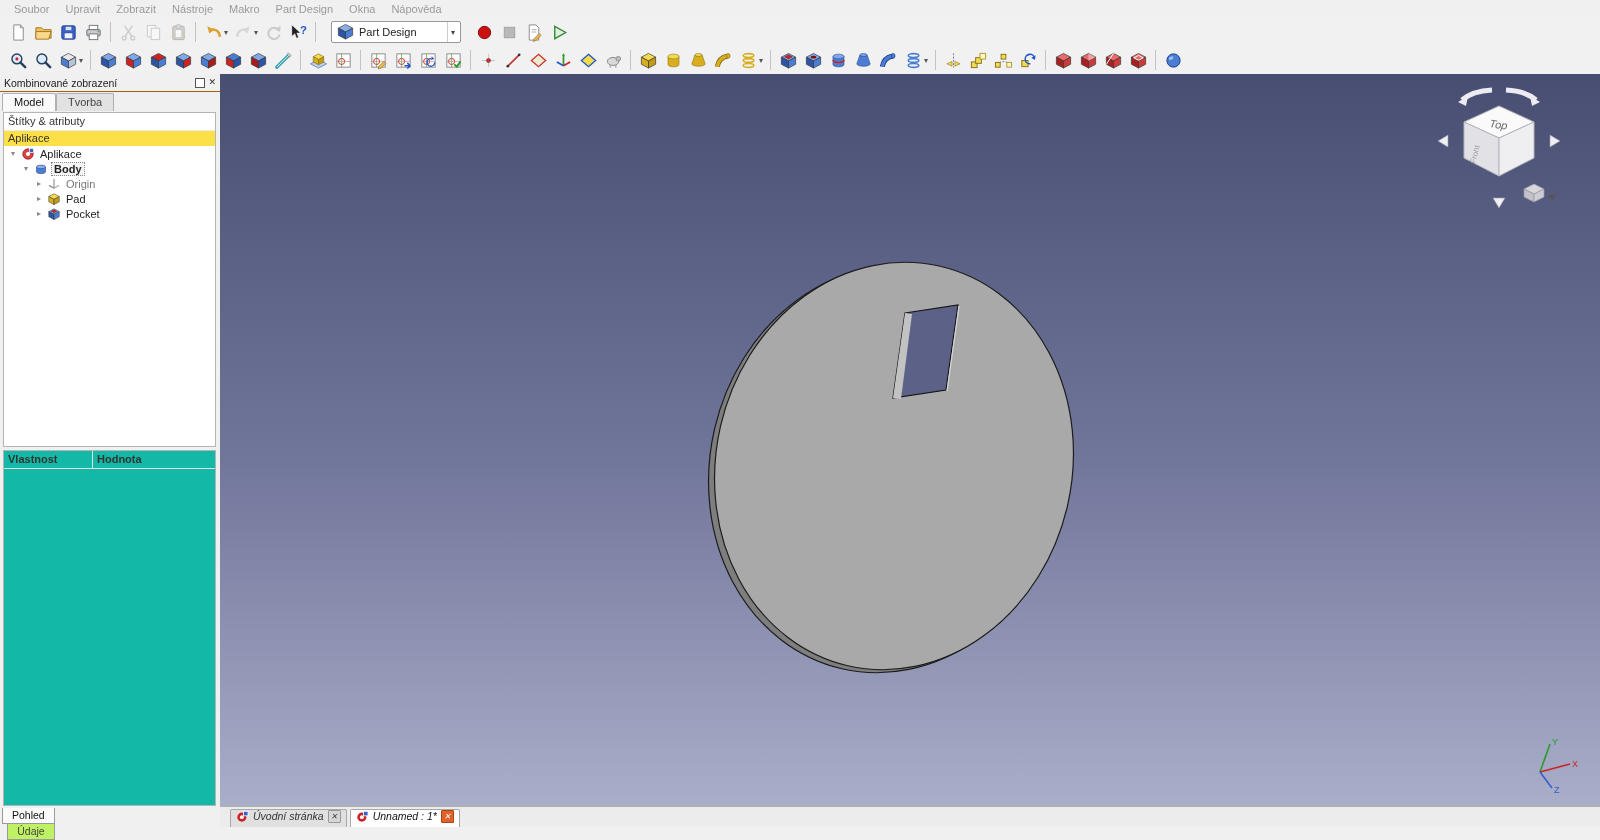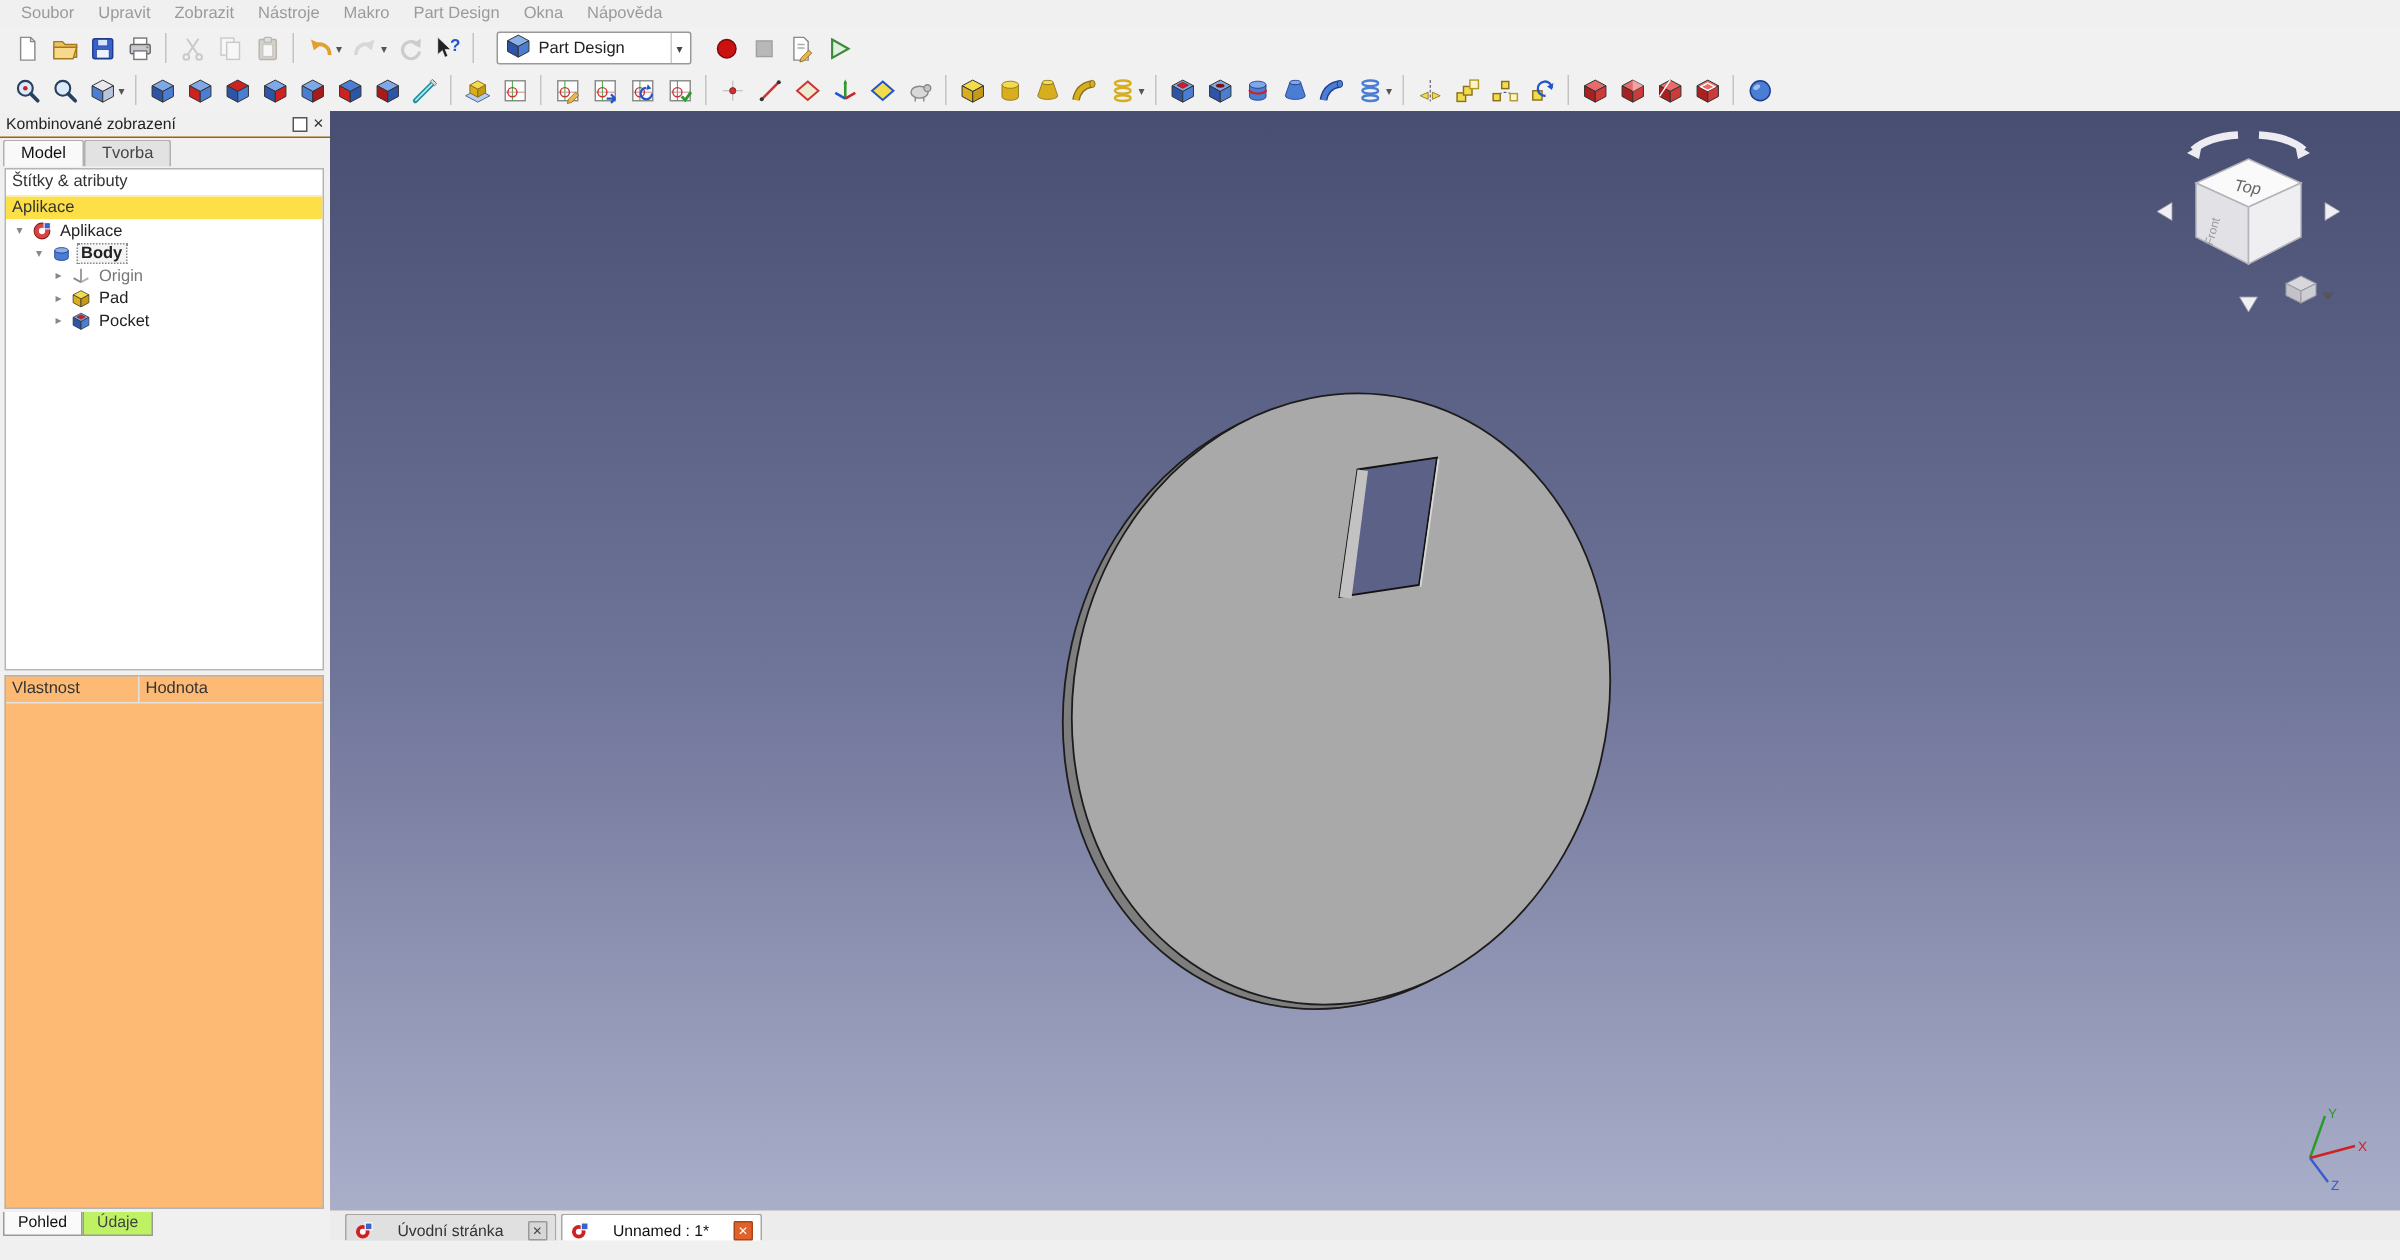--- a/index.html
+++ b/index.html
@@ -41,40 +41,40 @@
   .tree-header{height:17px;line-height:17px;padding-left:4px;border-bottom:1px solid #ececec;color:#333;}
   .tree-group{height:15px;line-height:15px;padding-left:4px;background:#fde047;color:#333;}
   .tree-row{height:15px;display:flex;align-items:center;gap:3px;white-space:nowrap;}
   .expander{width:10px;text-align:center;color:#888;font-size:8px;flex:0 0 auto;}
   .tree-ic{width:14px;height:14px;display:inline-flex;flex:0 0 auto;}
   .tree-ic svg{width:14px;height:14px;}
   .tree-label{padding:0 2px;}
   .tree-label.bold{font-weight:bold;}
   .tree-label.sel{background:#f4f4f4;border:1px dotted #8a8a8a;}
   .tree-row.dim .tree-label{color:#777;}
-  .prop-box{position:absolute;top:376px;left:3px;right:4px;bottom:20px;background:#fdba74;
-            border:1px solid #b4b4b4;}
+  .prop-box{position:absolute;top:376px;left:3px;right:4px;bottom:20px;background:#14b8a6;
+            border:1px solid #b4b4b4;font-weight:bold;}
   .prop-header{display:flex;height:17px;border-bottom:1px solid #e2e2e2;}
   .prop-header span{padding:2px 4px;color:#333;}
   .prop-header span:first-child{width:80px;border-right:1px solid #e2e2e2;}
-  .panel-bottom-tabs{position:absolute;bottom:2px;left:2px;height:16px;display:flex;align-items:flex-end;}
+  .panel-bottom-tabs{position:absolute;bottom:2px;left:2px;height:16px;display:flex;align-items:flex-end;flex-direction:column;}
   .btab{padding:1px 9px 2px;border:1px solid #9a9a9a;border-top:none;background:#bef264;
         font-size:10.5px;color:#444;}
   .btab.active{background:#fafafa;color:#111;}
   
   .viewport{position:absolute;top:74px;left:220px;right:0;height:732px;overflow:hidden;
             background:linear-gradient(180deg,#484d72 0%,#70759a 52%,#a9aec9 100%);}
   .vp-svg{position:absolute;inset:0;}
   .navcube{position:absolute;top:4px;right:36px;width:130px;height:140px;}
   .axiscross{position:absolute;right:22px;bottom:12px;width:56px;height:58px;}
   
   .doc-tabs{position:absolute;left:220px;right:0;top:806px;height:20px;background:#ececec;
             border-top:1px solid #b0b0b0;display:flex;align-items:flex-end;padding-left:10px;gap:3px;}
-  .dtab{display:flex;align-items:flex-end;gap:16px;height:17px;padding:0 5px;border:1px solid #a8a8a8;
-        border-bottom:none;background:#e0e0e0;font-size:10.5px;color:#333;border-radius:2px 2px 0 0;}
+  .dtab{display:flex;align-items:flex-start;gap:4px;height:17px;padding:0 5px;border:1px solid #a8a8a8;
+        border-bottom:none;background:#e0e0e0;font-size:10.5px;color:#333;border-radius:2px 2px 0 0;font-style:italic;}
   .dtab.active{background:#fff;color:#111;}
   .dtab-ic{width:13px;height:13px;display:inline-flex;}
   .dtab-ic svg{width:13px;height:13px;}
   .dtab-close{width:11px;height:11px;font-size:8px;display:flex;align-items:center;justify-content:center;
               border:1px solid #999;background:#d6d6d6;color:#444;border-radius:1px;}
   .dtab.active .dtab-close{background:#e0622a;border-color:#a84818;color:#fff;}
 </style>
 </head>
 <body>
 

